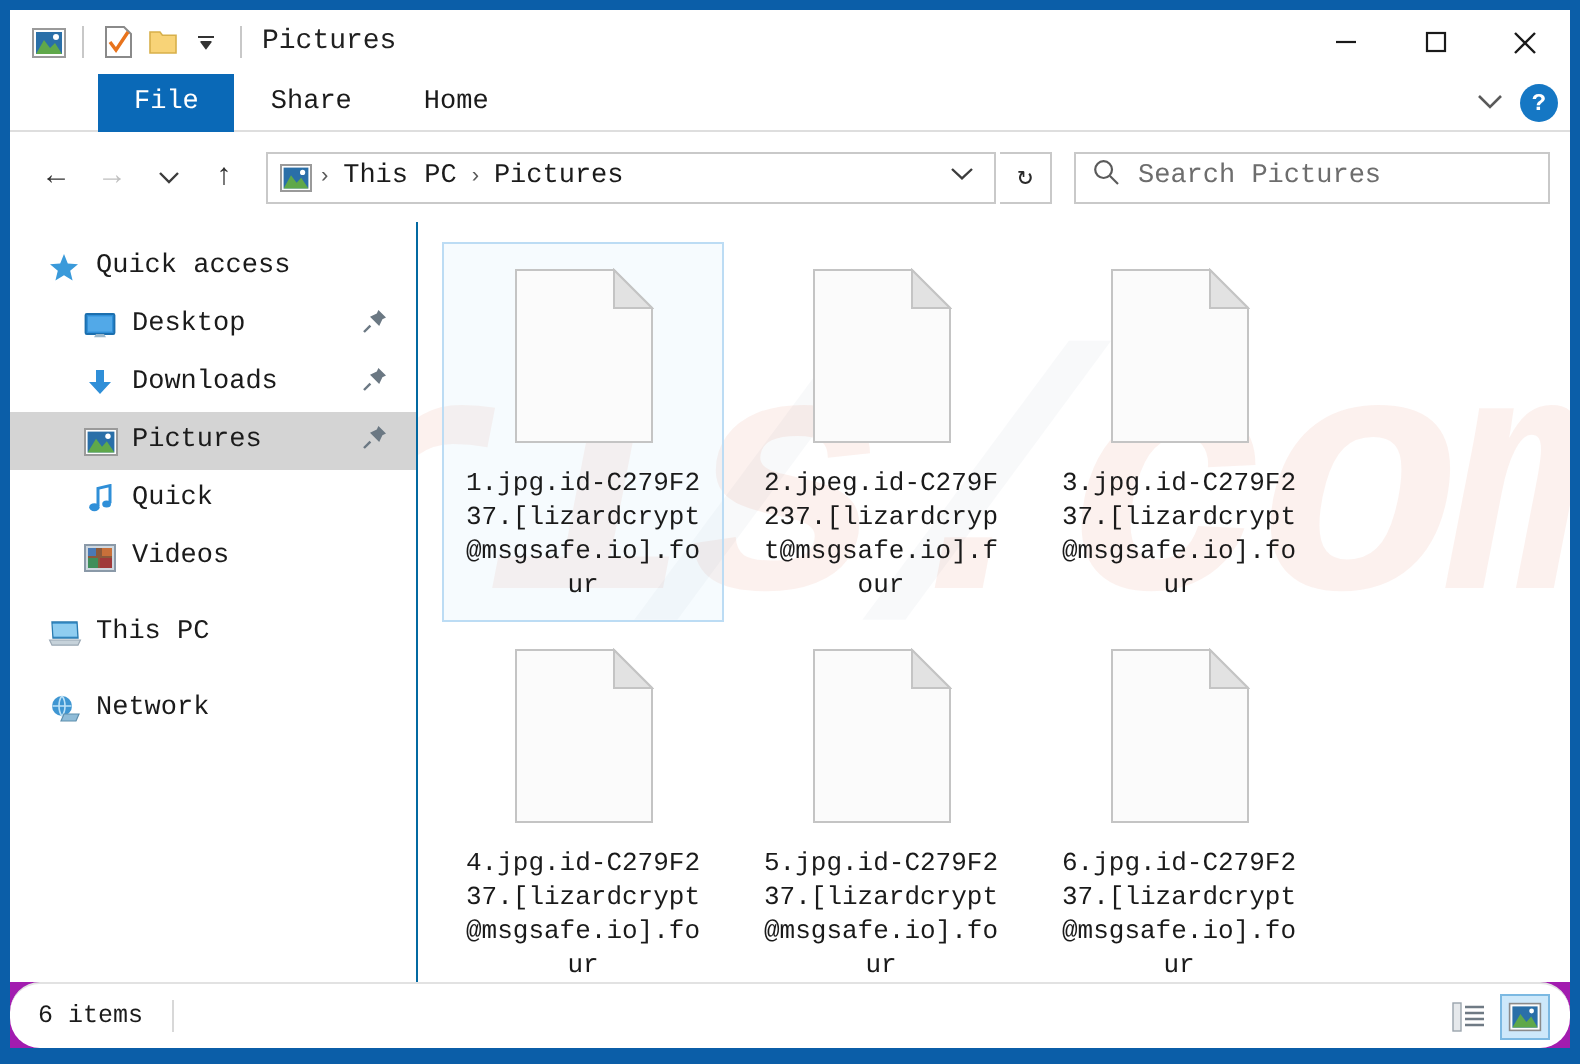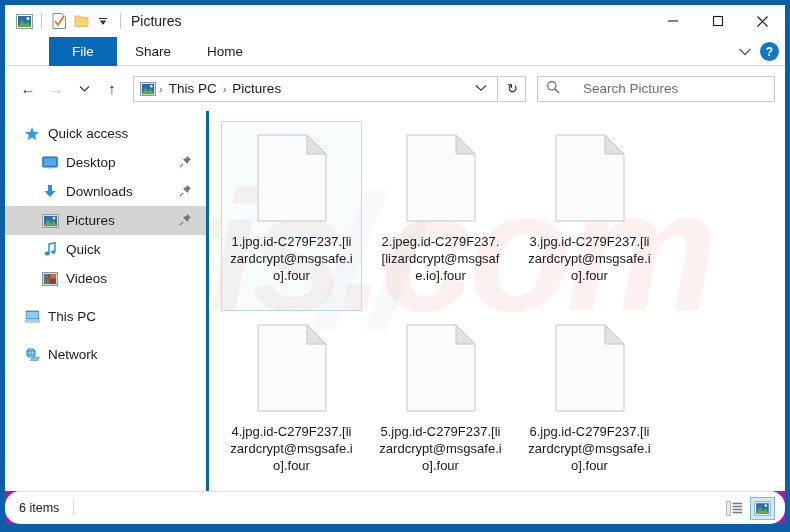--- a/index.html
+++ b/index.html
@@ -15,20 +15,21 @@
     left: 0; top: 0;
     width: 790px; height: 532px;
     background: #0b5ea8;
     padding: 5px 5px 8px 5px;
   }
   .window-inner {
     width: 100%; height: 100%;
     background: #a21caf;
     position: relative;
     overflow: hidden;
+    font-family: Liberation Mono, monospace;
   }
 
   
   .titlebar {
     height: 32px;
     display: flex;
     align-items: center;
     background: #ffffff;
     padding-left: 8px;
     position: relative;
@@ -150,21 +151,20 @@
   }
   .searchbox {
     width: 238px;
     height: 26px;
     border: 1px solid #c9c9c9;
     background: #fff;
     display: flex;
     align-items: center;
     margin-left: 9px;
     padding-left: 8px;
-    gap: 14px;
   }
   .search-ph {
     font-size: 13.5px;
     color: #6d6d6d;
     margin-left: 9px;
   }
 
   
   .body-area {
     position: absolute;
@@ -172,21 +172,21 @@
     top: 106px; bottom: 33px;
     display: flex;
     background: #ffffff;
   }
 
   
   .sidebar {
     width: 204px;
     flex: 0 0 204px;
     background: #ffffff;
-    border-right: 3px solid #0369a1;
+    border-right: 1px solid #0369a1;
     padding-top: 8px;
     position: relative;
     z-index: 2;
   }
   .nav-row {
     height: 29px;
     display: flex;
     align-items: center;
     font-size: 13.5px;
     color: #1b1b1b;

